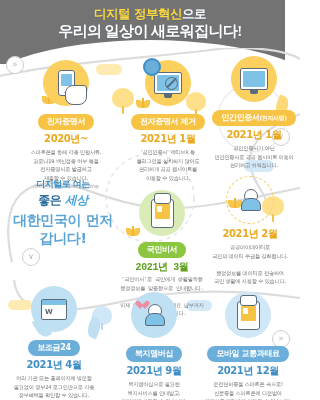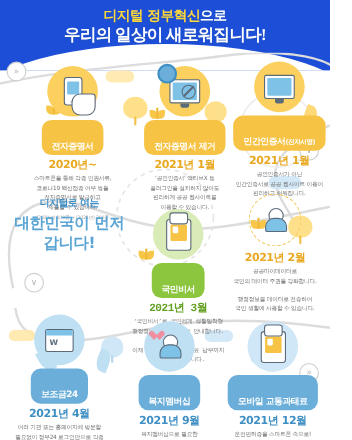--- a/index.html
+++ b/index.html
@@ -6,23 +6,24 @@
   body{
     width:300px;height:400px;overflow:hidden;
     background:#ffffff;
     font-family:"DejaVu Sans","Liberation Sans",sans-serif;
     position:relative;
   }
   #infographic{position:absolute;inset:0;width:300px;height:400px;overflow:hidden;background:#fff;}
 
   
   .header{
-    position:absolute;left:0;top:0;width:300px;height:64px;
-    background:#1d4ed8;
+    position:absolute;left:0;top:0;width:269px;height:64px;
+    background:#737373;
     overflow:hidden;
+    padding-left:16px;
   }
   .header-curve{
     position:absolute;left:-30px;top:40px;width:360px;height:60px;
     background:#ffffff;border-radius:50% 50% 0 0 / 100% 100% 0 0;
   }
   .header-line1{
     position:absolute;top:6px;left:0;width:300px;text-align:center;
     font-size:12.5px;font-weight:bold;color:#ffd83b;letter-spacing:-.5px;
     text-shadow:0 1px 0 rgba(40,90,130,.35);
   }
@@ -61,21 +62,21 @@
   .chev{
     position:absolute;width:16px;height:16px;border-radius:50%;
     border:1.5px solid #cfcfcf;background:#fff;
     display:flex;align-items:center;justify-content:center;
     font-size:8px;color:#b4b4b4;line-height:1;
   }
 
   
   .card{position:absolute;width:100px;text-align:center;}
   .badge{
-    display:inline-block;padding:18px 9px 3px;border-radius:9px;
+    display:inline-block;padding:2px 9px 3px;border-radius:9px;
     font-size:8px;font-weight:bold;color:#fff;letter-spacing:-.4px;
     white-space:nowrap;
   }
   .badge.y{background:#f6c344;}
   .badge.g{background:#8cc63f;}
   .badge.b{background:#6aaed9;}
   .badge small{font-size:6px;font-weight:bold;}
   .date{
     margin-top:2px;font-size:10px;font-weight:bold;letter-spacing:-.4px;
   }
@@ -327,16 +328,19 @@
     </div>
     <span class="badge b">모바일 교통과태료</span>
     <div class="date b">2021년 12월</div>
     <div class="desc" style="white-space:pre-line">운전면허증을 스마트폰 속으로!
 신분증을 스마트폰에 다운받아
 안전하고 편리하게 이용할 수 있습니다.</div>
   </div>
 
   <div class="slogan">
     <div class="l1">디지털로 여는</div>
+    <div class="l2">
+      <span>좋은 </span><span class="hand2">세상</span>
+    </div>
     <div class="l3">대한민국이 먼저 갑니다!</div>
   </div>
 
 </div>
 
 </body></html>

